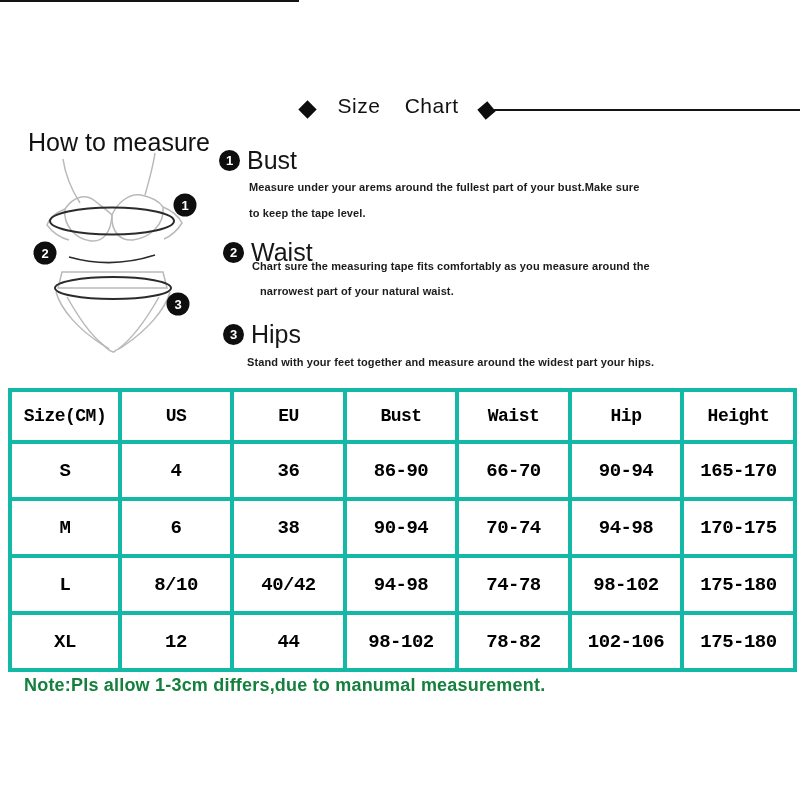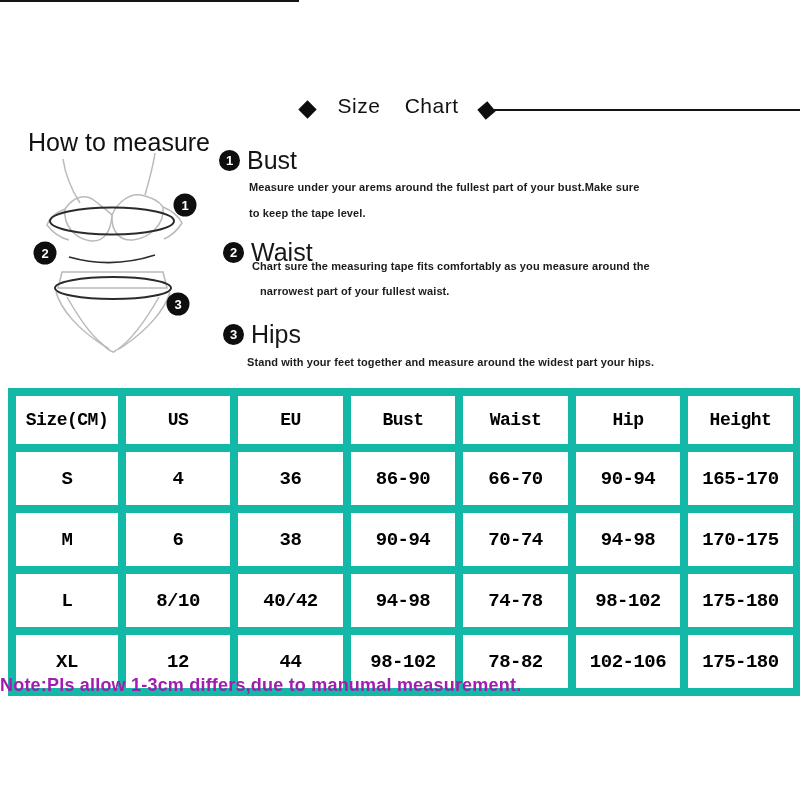--- a/index.html
+++ b/index.html
@@ -35,27 +35,27 @@
   #sec3-head{left:223px;top:320px;}
   #sec3-body{left:247px;top:349px;}
 
   
   .figure{position:absolute;left:25px;top:145px;width:200px;height:212px;}
 
   
   table.size-table{position:absolute;left:8px;top:388px;width:785px;border-collapse:collapse;
         table-layout:fixed;font-family:"Liberation Mono",monospace;font-weight:700;
         color:#000;text-align:center;}
-  table.size-table td{border:8px solid #14b8a6;padding:0;letter-spacing:-0.5px;}
+  table.size-table td{border:4px solid #14b8a6;padding:0;letter-spacing:-0.5px;}
   table.size-table tr.hdr td{height:48px;font-size:18px;}
   table.size-table tr.row td{height:53px;font-size:19px;}
 
   
-  .note{position:absolute;left:0;top:675px;font-size:18px;font-weight:700;
-        letter-spacing:.2px;color:#a21caf;}
+  .note{position:absolute;left:24px;top:675px;font-size:18px;font-weight:700;
+        letter-spacing:.2px;color:#15803d;}
 </style>
 </head>
 <body>
 
 <div class="page">
 
   <div class="rule rule-left"></div>
   <div class="diamond diamond-left"></div>
   <div class="size-chart-title">Size Chart</div>
   <div class="diamond diamond-right"></div>
@@ -111,21 +111,21 @@
     <div>Measure under your arems around the fullest part of your bust.Make sure</div>
     <div>to keep the tape level.</div>
   </div>
 
   <div class="sec-head" id="sec2-head">
     <span class="num">2</span>
     <span class="sec-title">Waist</span>
   </div>
   <div class="sec-body" id="sec2-body">
     <div>Chart sure the measuring tape fits comfortably as you measure around the</div>
-    <div class="l2-indent">narrowest part of your fullest waist.</div>
+    <div class="l2-indent">narrowest part of your natural waist.</div>
   </div>
 
   <div class="sec-head" id="sec3-head">
     <span class="num">3</span>
     <span class="sec-title">Hips</span>
   </div>
   <div class="sec-body" id="sec3-body">
     <div>Stand with your feet together and measure around the widest part your hips.</div>
   </div>
 

